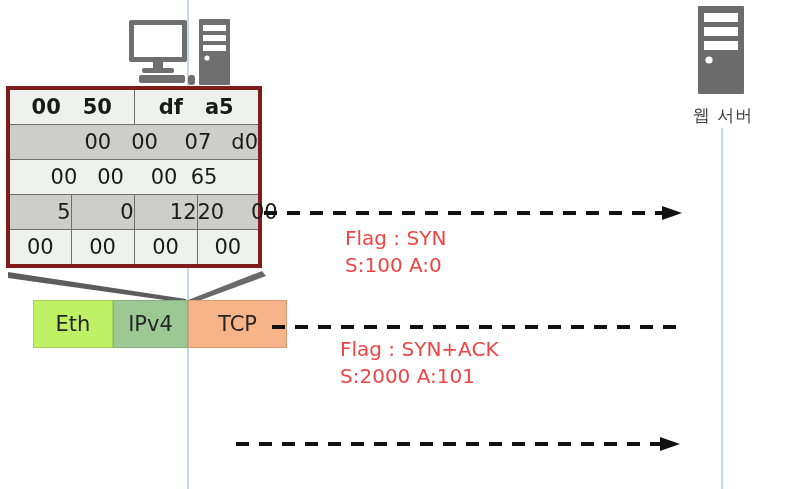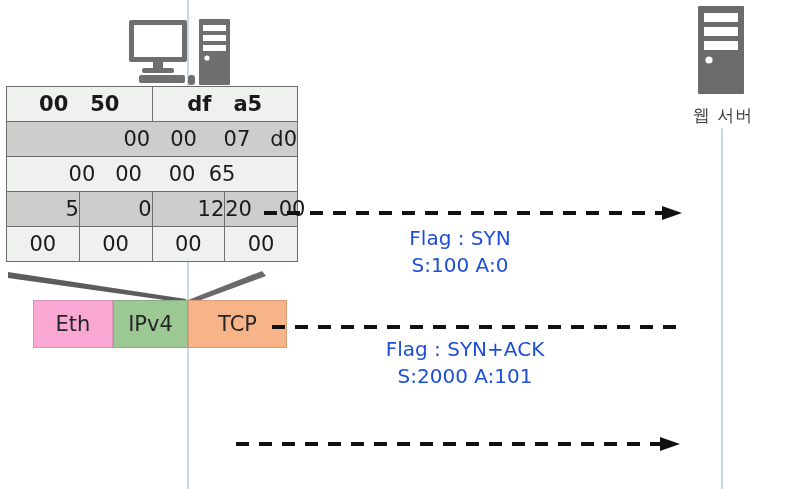--- a/index.html
+++ b/index.html
@@ -43,24 +43,24 @@
     font-family: "DejaVu Sans", sans-serif;
     letter-spacing: 1px;
     white-space: nowrap;
   }
 
   
   #hex-table {
     position: absolute;
     left: 6px;
     top: 86px;
-    width: 292px;
+    width: 256px;
     border-collapse: collapse;
     table-layout: fixed;
-    border: 1px solid #7f1d1d;
+    border: 4px solid #7f1d1d;
     background: #eef0ee;
   }
   #hex-table td {
     border: 1px solid #6e6e6e;
     text-align: center;
     font-size: 21px;
     color: #1a1a1a;
     height: 34px;
     padding: 0;
     font-family: "DejaVu Sans", sans-serif;
@@ -83,35 +83,35 @@
   .proto-box {
     display: flex;
     align-items: center;
     justify-content: center;
     font-size: 21px;
     color: #262626;
     border: 1px solid rgba(0,0,0,0.12);
     box-sizing: border-box;
     font-family: "DejaVu Sans", sans-serif;
   }
-  #proto-eth  { width: 80px; background: #f9a8d4; }
+  #proto-eth  { width: 80px; background: #bef264; }
   #proto-ipv4 { width: 75px; background: #9cc894; }
   #proto-tcp  { width: 99px; background: #f8b489; }
 
   
   .msg-arrow { position: absolute; height: 14px; }
   #arrow-syn      { left: 264px; top: 206px; width: 418px; }
   #arrow-synack   { left: 272px; top: 320px; width: 410px; }
   #arrow-ack      { left: 236px; top: 437px; width: 444px; }
 
   .msg-label {
     position: absolute;
-    text-align: center;
+    text-align: left;
     font-size: 20px;
-    color: #1d4ed8;
+    color: #ef4444;
     line-height: 1.35;
     font-family: "DejaVu Sans", sans-serif;
     white-space: nowrap;
   }
   #label-syn    { left: 345px; top: 225px; width: 230px; }
   #label-synack { left: 340px; top: 336px; width: 250px; }
   .msg-label .line2 { display: block; }
 </style>
 </head>
 <body>

